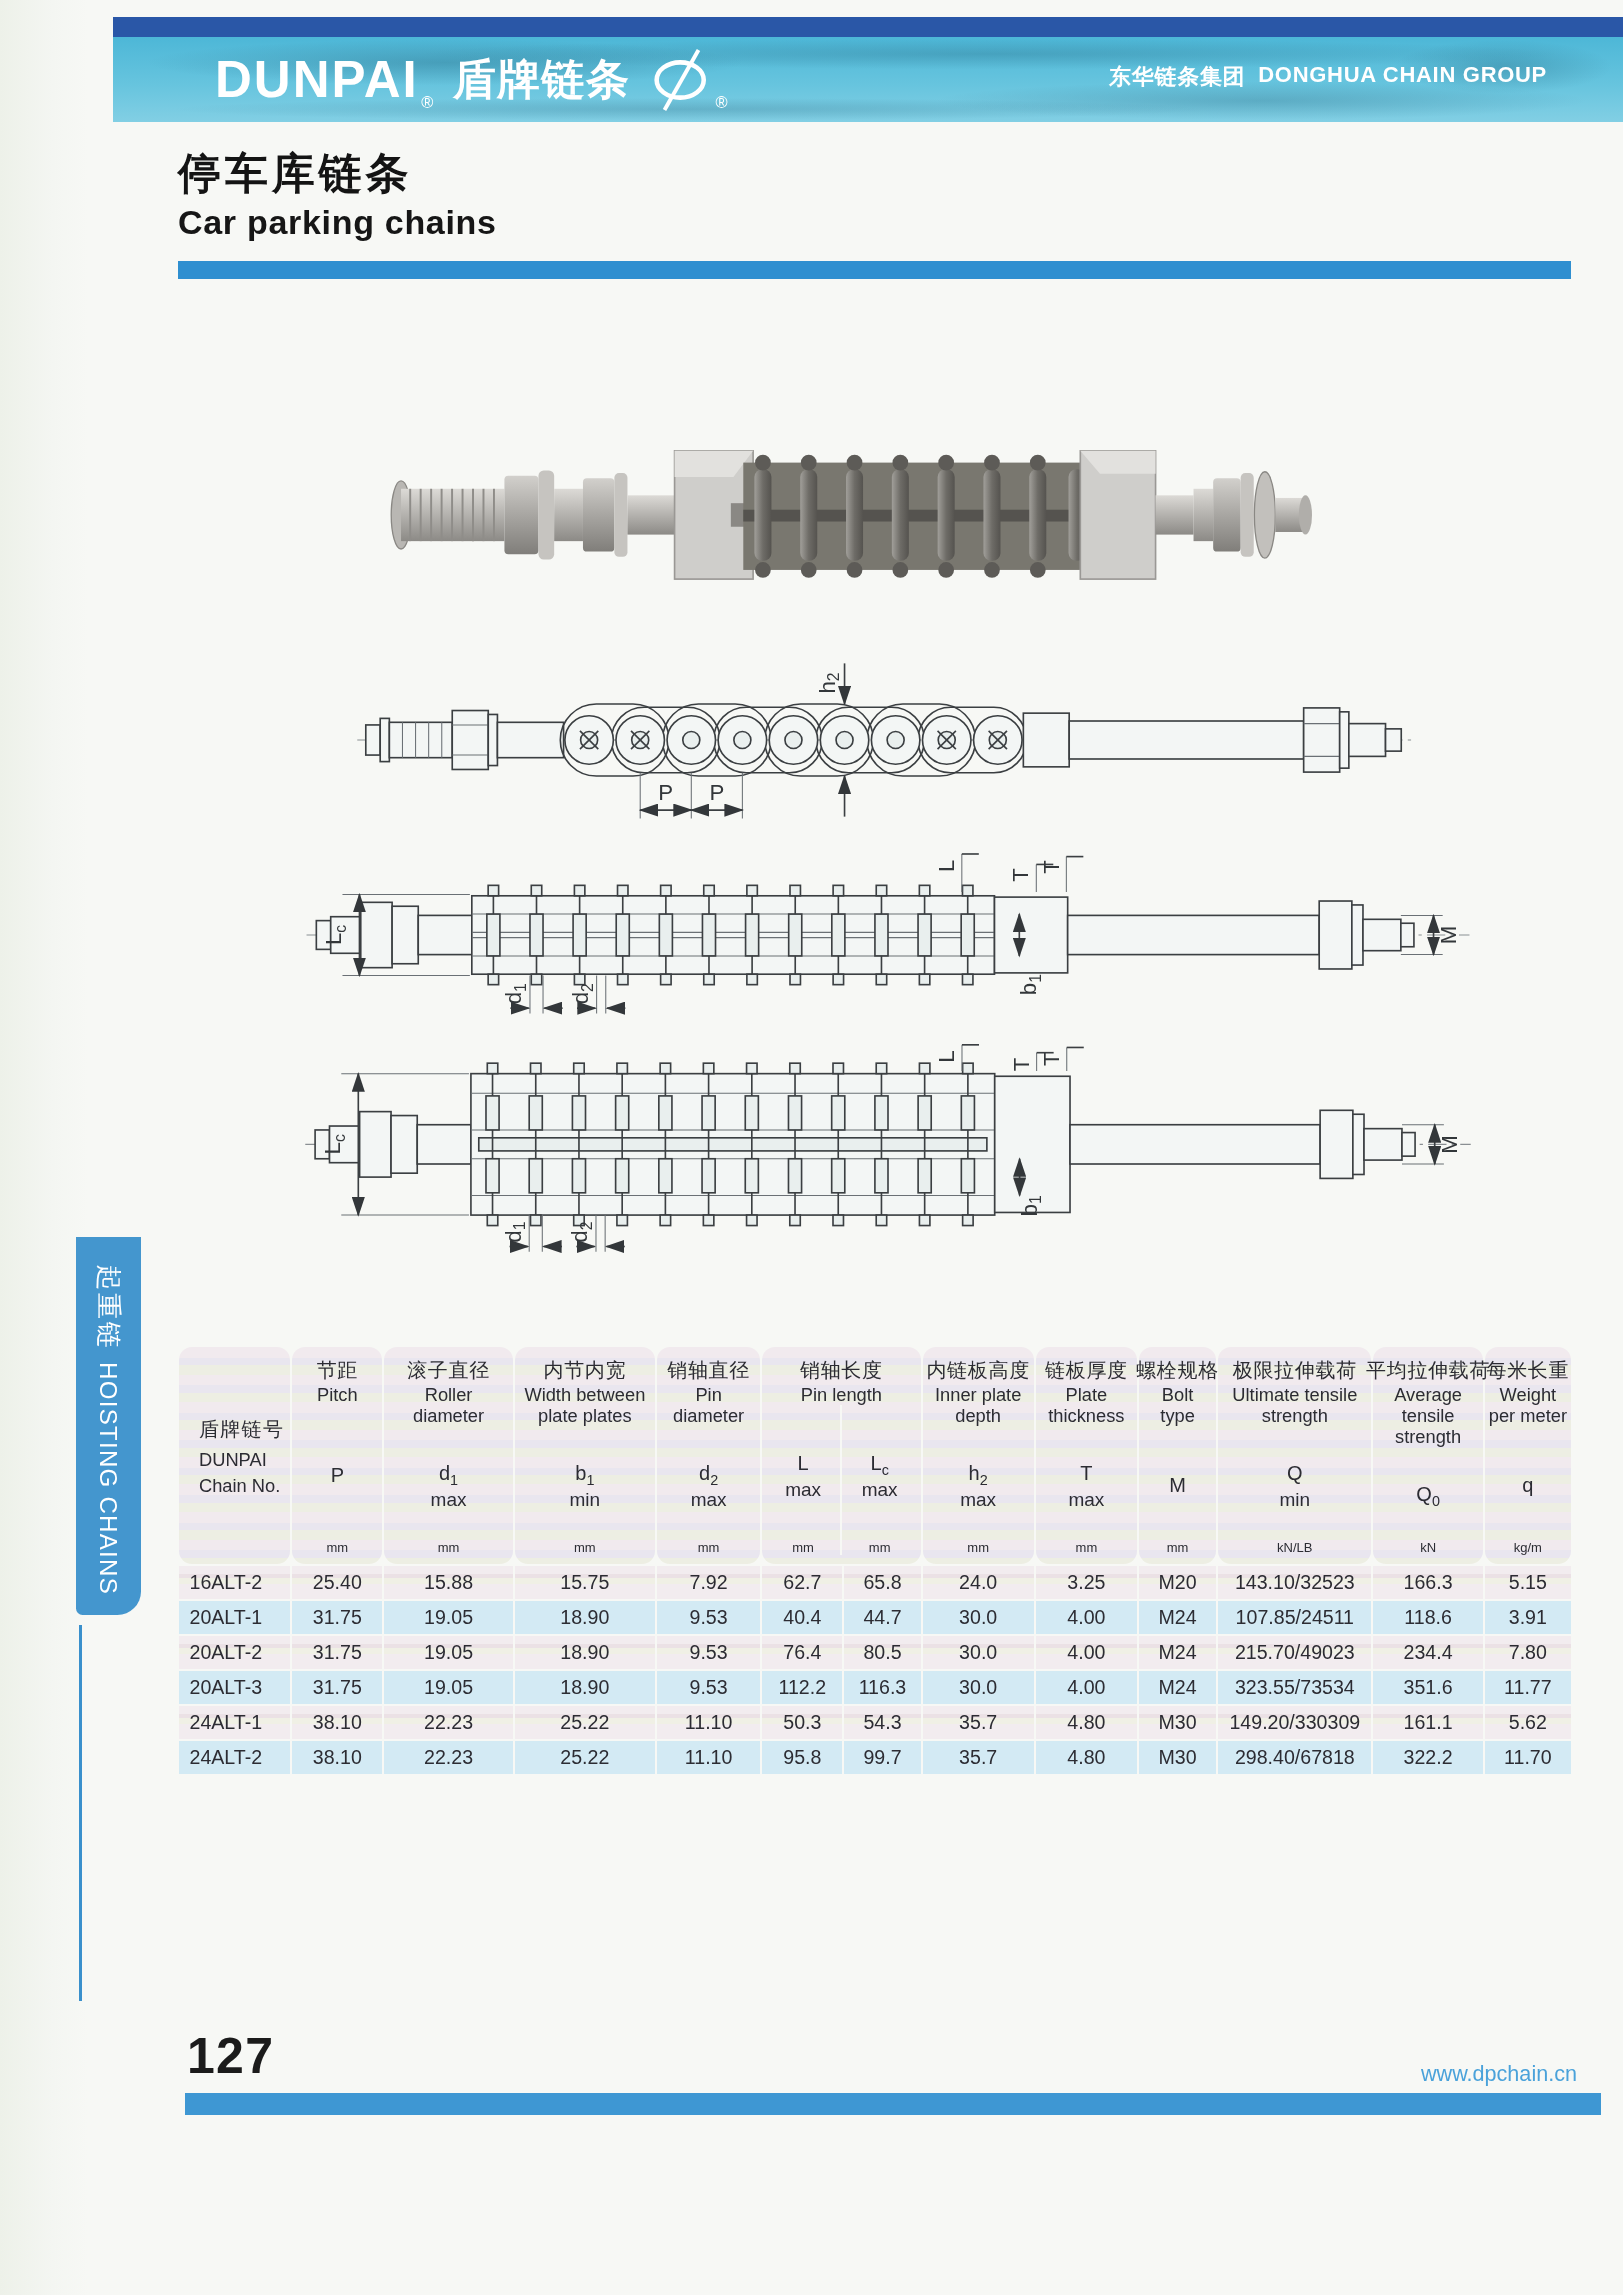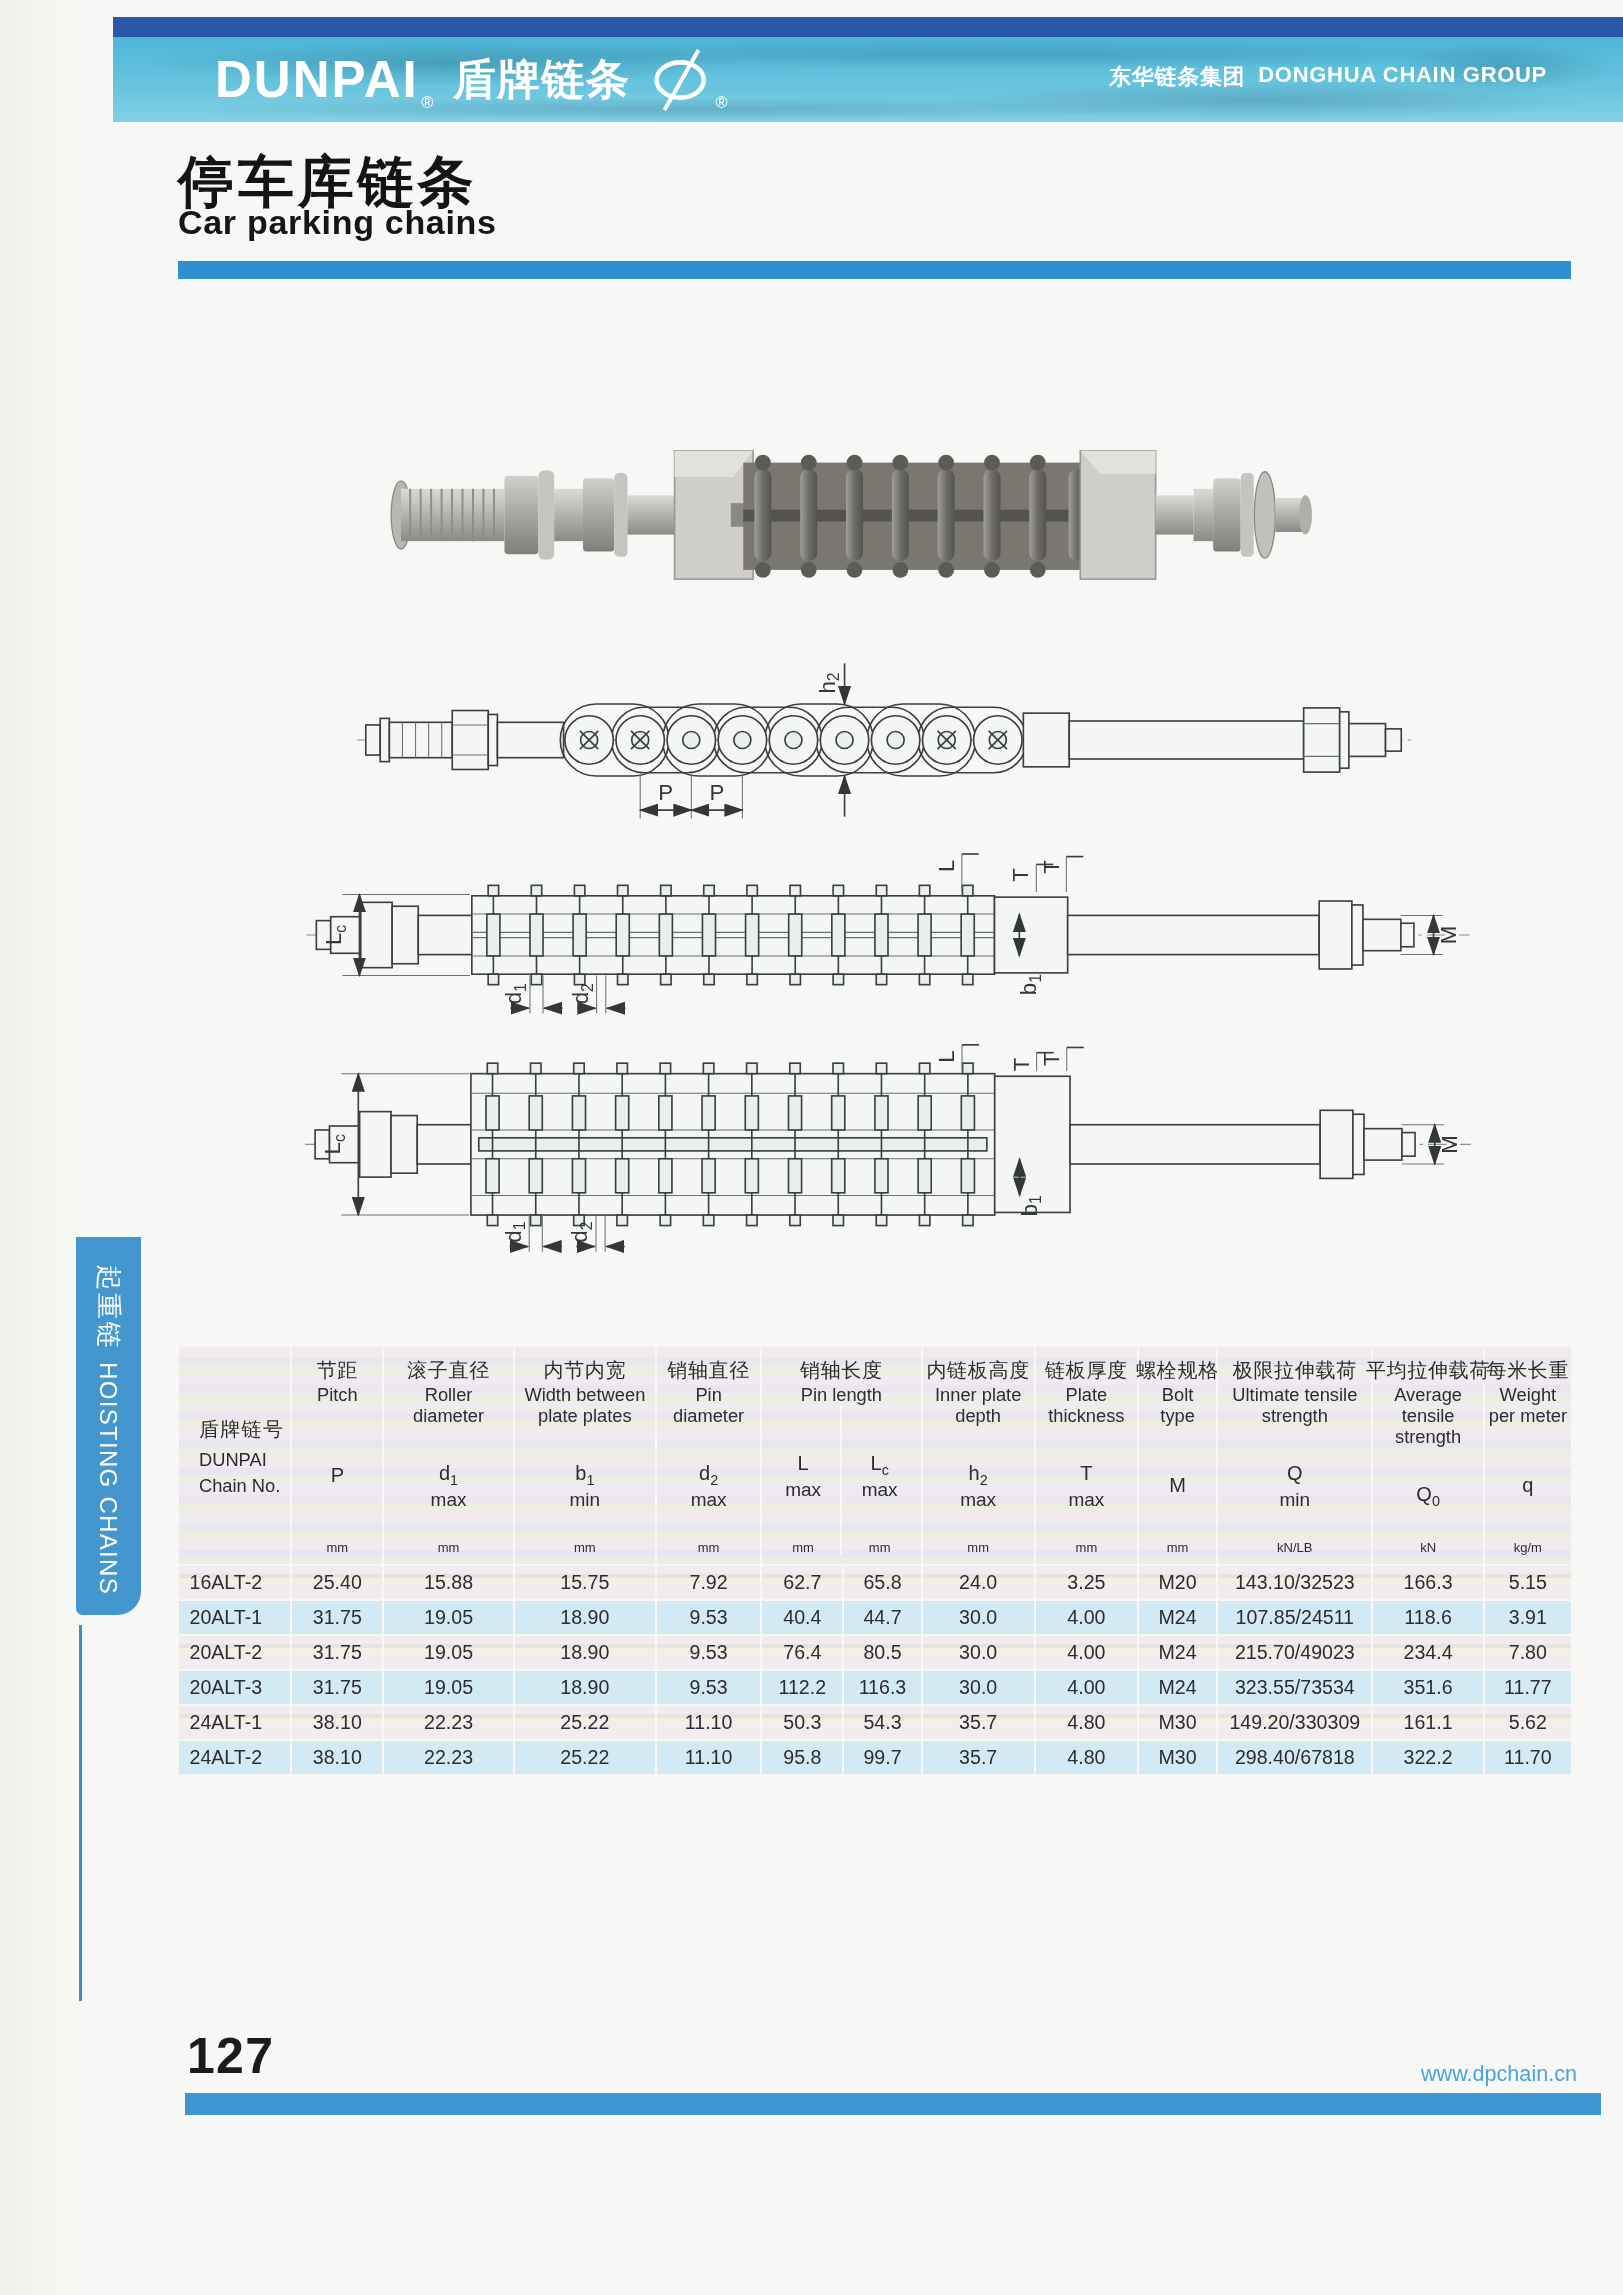--- a/index.html
+++ b/index.html
@@ -20,21 +20,21 @@
         radial-gradient(closest-side at 92% 35%, rgba(25,85,110,.28), rgba(25,85,110,0) 90%);}
   .logo-row{position:absolute;left:215px;top:41px;height:77px;display:flex;align-items:center;color:#fff;}
   .brand{font-size:51px;font-weight:900;letter-spacing:2px;line-height:1;}
   .reg{font-size:16.4px;align-self:flex-end;margin:0 0 7.9px 2.6px;line-height:1;}
   .brand-cn{font-size:43px;font-weight:700;margin-left:19.6px;line-height:1;letter-spacing:1.3px;}
   .dp-mark{margin-left:19.6px;}
   .group-txt{position:absolute;right:77px;top:62px;display:flex;gap:13px;color:#fff;
         font-size:22px;font-weight:700;letter-spacing:0.7px;}
 
   
-  .title-cn{position:absolute;left:178px;top:145px;font-size:56px;font-weight:900;color:#141414;letter-spacing:3.9px;}
+  .title-cn{position:absolute;left:178px;top:145px;font-size:43px;font-weight:900;color:#141414;letter-spacing:3.9px;}
   .title-en{position:absolute;left:178px;top:203px;font-size:34px;font-weight:700;color:#161616;letter-spacing:0.7px;}
   .accent-bar{position:absolute;left:178px;top:261px;width:1393px;height:17.7px;background:#2f8fd0;}
 
   
   .sidebar-tab{position:absolute;left:76px;top:1237px;width:65px;height:378px;
         background:#4496ce;border-radius:0 0 23.6px 6.5px;}
   .tab-inner{position:absolute;left:0;top:0;width:378px;height:65px;
         transform:rotate(90deg) translateY(-65px);transform-origin:0 0;
         display:flex;align-items:center;padding-left:27.5px;box-sizing:border-box;color:#fff;white-space:nowrap;}
   .tab-cn{font-size:26px;letter-spacing:2.6px;}
@@ -49,21 +49,21 @@
   .fillmetal{fill:#f3f6f5;stroke:#3b3f42;stroke-width:2.5;}
   .fillmetal2{fill:#e9efee;stroke:#3b3f42;stroke-width:2.5;}
   .thin{stroke:#6a7075;stroke-width:1.6;fill:none;}
   .cline{stroke:#8a8f93;stroke-width:1.8;stroke-dasharray:28 8 5 8;fill:none;}
 
   
   .spec-table{position:absolute;left:177px;top:1345px;}
   table{border-collapse:separate;border-spacing:2px;table-layout:fixed;width:1396px;}
   td{vertical-align:middle;text-align:center;color:#2c2c33;}
   .hcell{height:215px;background:repeating-linear-gradient(180deg,#f1eaee 0px,#f1eaee 10.5px,#e9e6ef 10.5px,#e9e6ef 18.3px,#edeee3 18.3px,#edeee3 27.5px);
-        vertical-align:top;}
+        vertical-align:top;border-radius:13px;}
   .hstack{display:flex;flex-direction:column;align-items:center;height:100%;box-sizing:border-box;
         padding:9.2px 2.6px 7.9px 2.6px;}
   .h-cn{font-size:20px;letter-spacing:0.7px;white-space:nowrap;}
   .h-en{font-size:18.3px;line-height:1.15;}
   .h-sp{flex:1.2;}
   .h-sp2{flex:1;}
   .h-sym{font-size:20px;line-height:1.1;}
   .h-sym sub{font-size:14.4px;}
   .h-qual{font-size:19px;line-height:1.15;}
   .h-unit{font-size:13px;}

